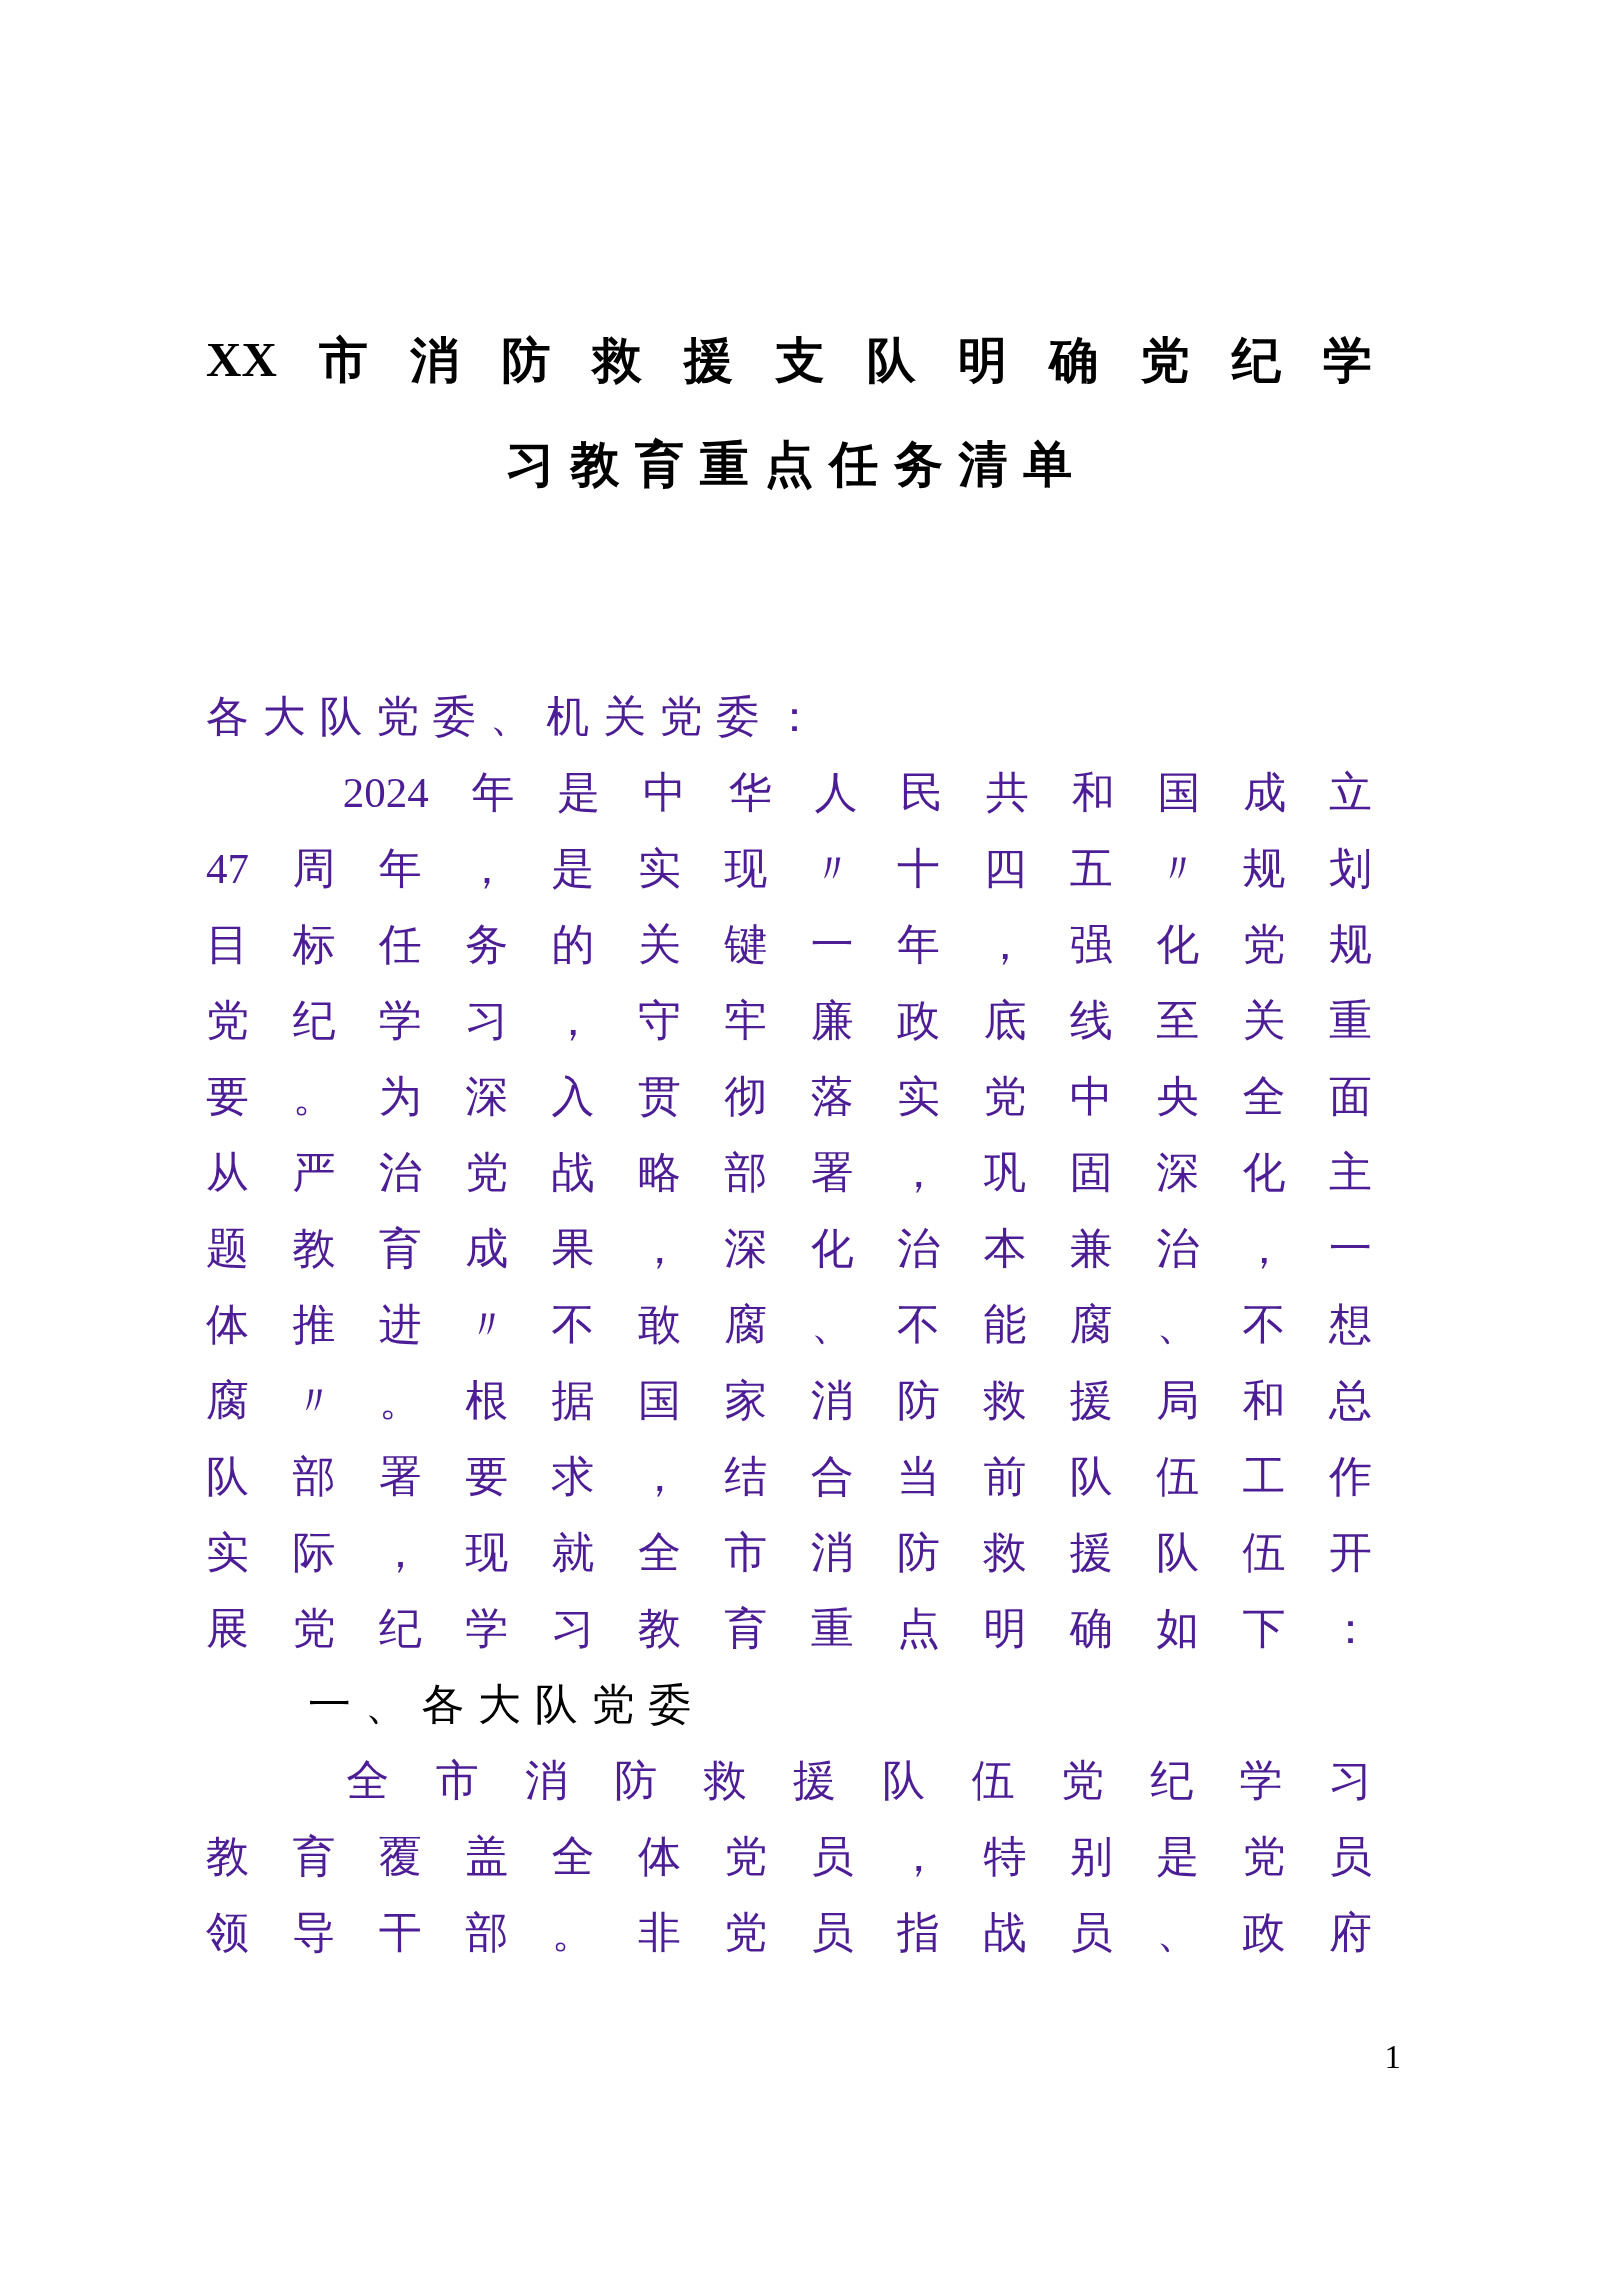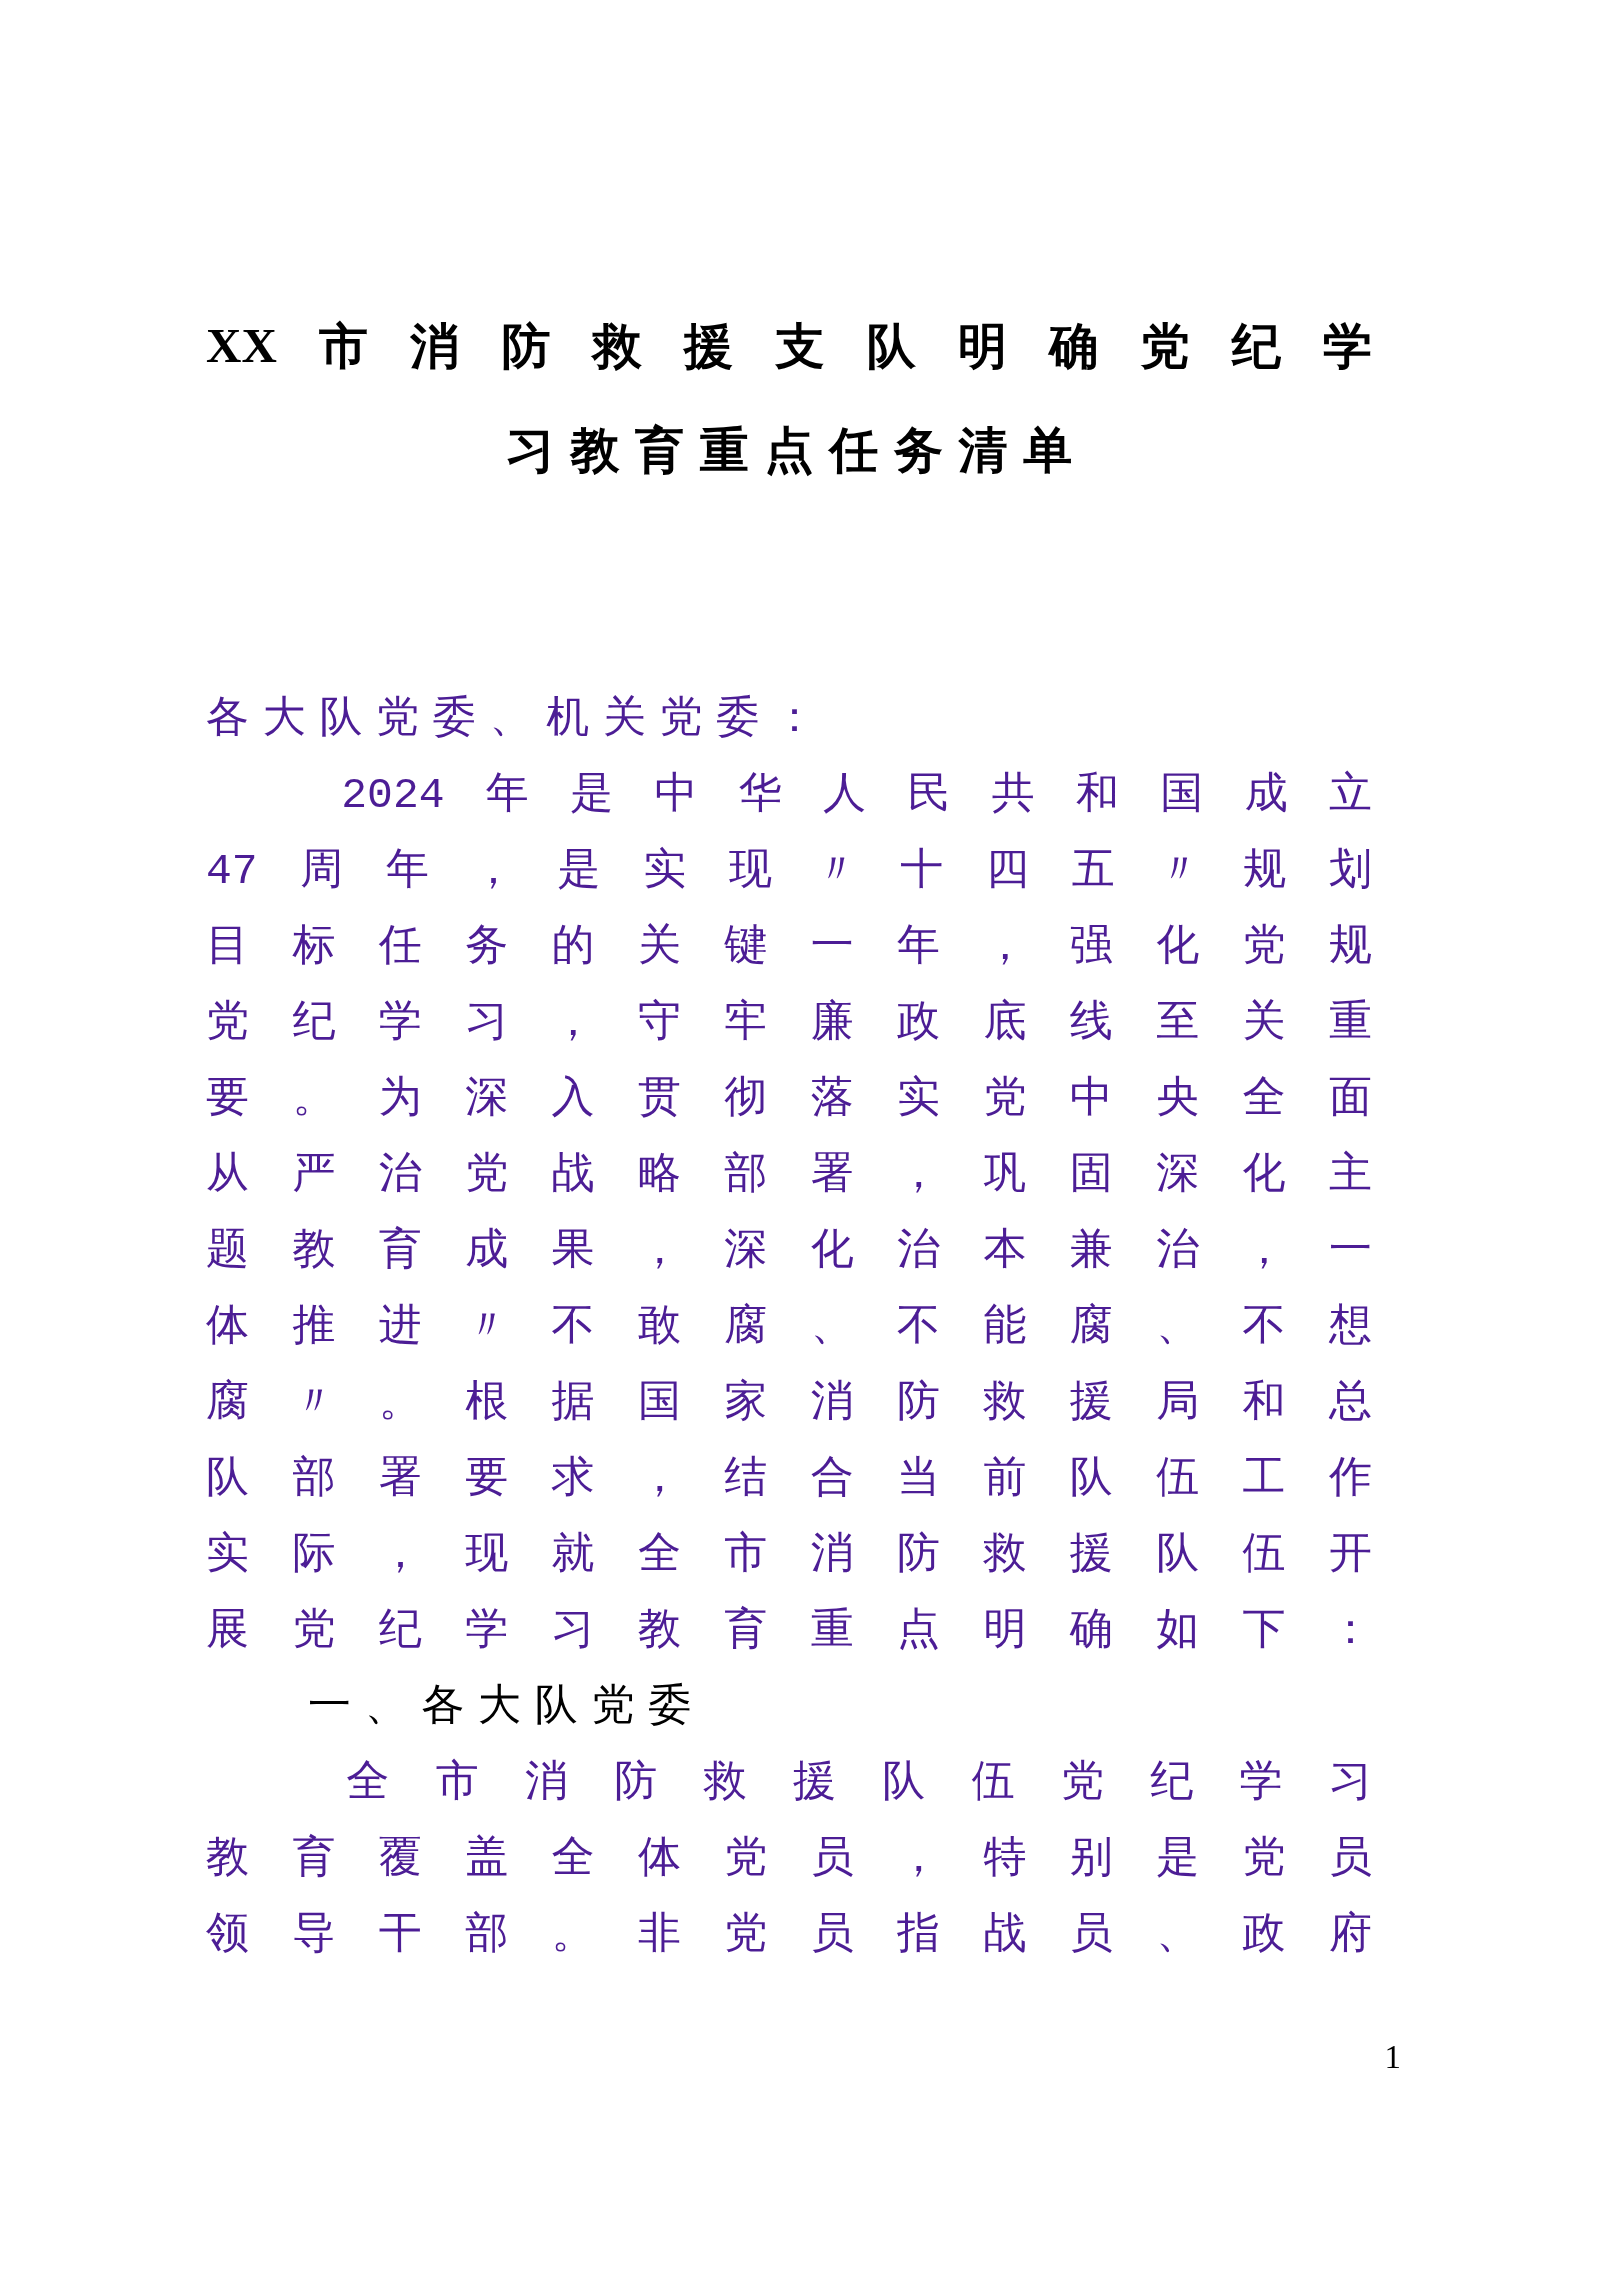--- a/index.html
+++ b/index.html
@@ -16,21 +16,21 @@
     margin: 0 auto;
     overflow: hidden;
     font-family: "Liberation Serif", "DejaVu Serif", serif;
     color: #000000;
   }
 
   
   .title-block {
     position: absolute;
     left: 206px;
-    top: 294px;
+    top: 308px;
     width: 1166px;
   }
 
   .title-line {
     font-family: "Liberation Sans", "DejaVu Sans", sans-serif;
     font-size: 49px;
     font-weight: 700;
     line-height: 104px;
     height: 104px;
     color: #000000;
@@ -80,21 +80,21 @@
     text-align: left;
   }
 
   .line > span {
     display: inline-block;
     font-family: "Liberation Sans", "DejaVu Sans", sans-serif;
   }
 
   
   .line > span.num {
-    font-family: Liberation Mono, monospace;
+    font-family: Liberation Serif, serif;
     font-size: 43px;
   }
 
   .indent-pad {
     display: inline-block;
     width: 94px;
   }
 
   .heading-line {
     height: 76px;

